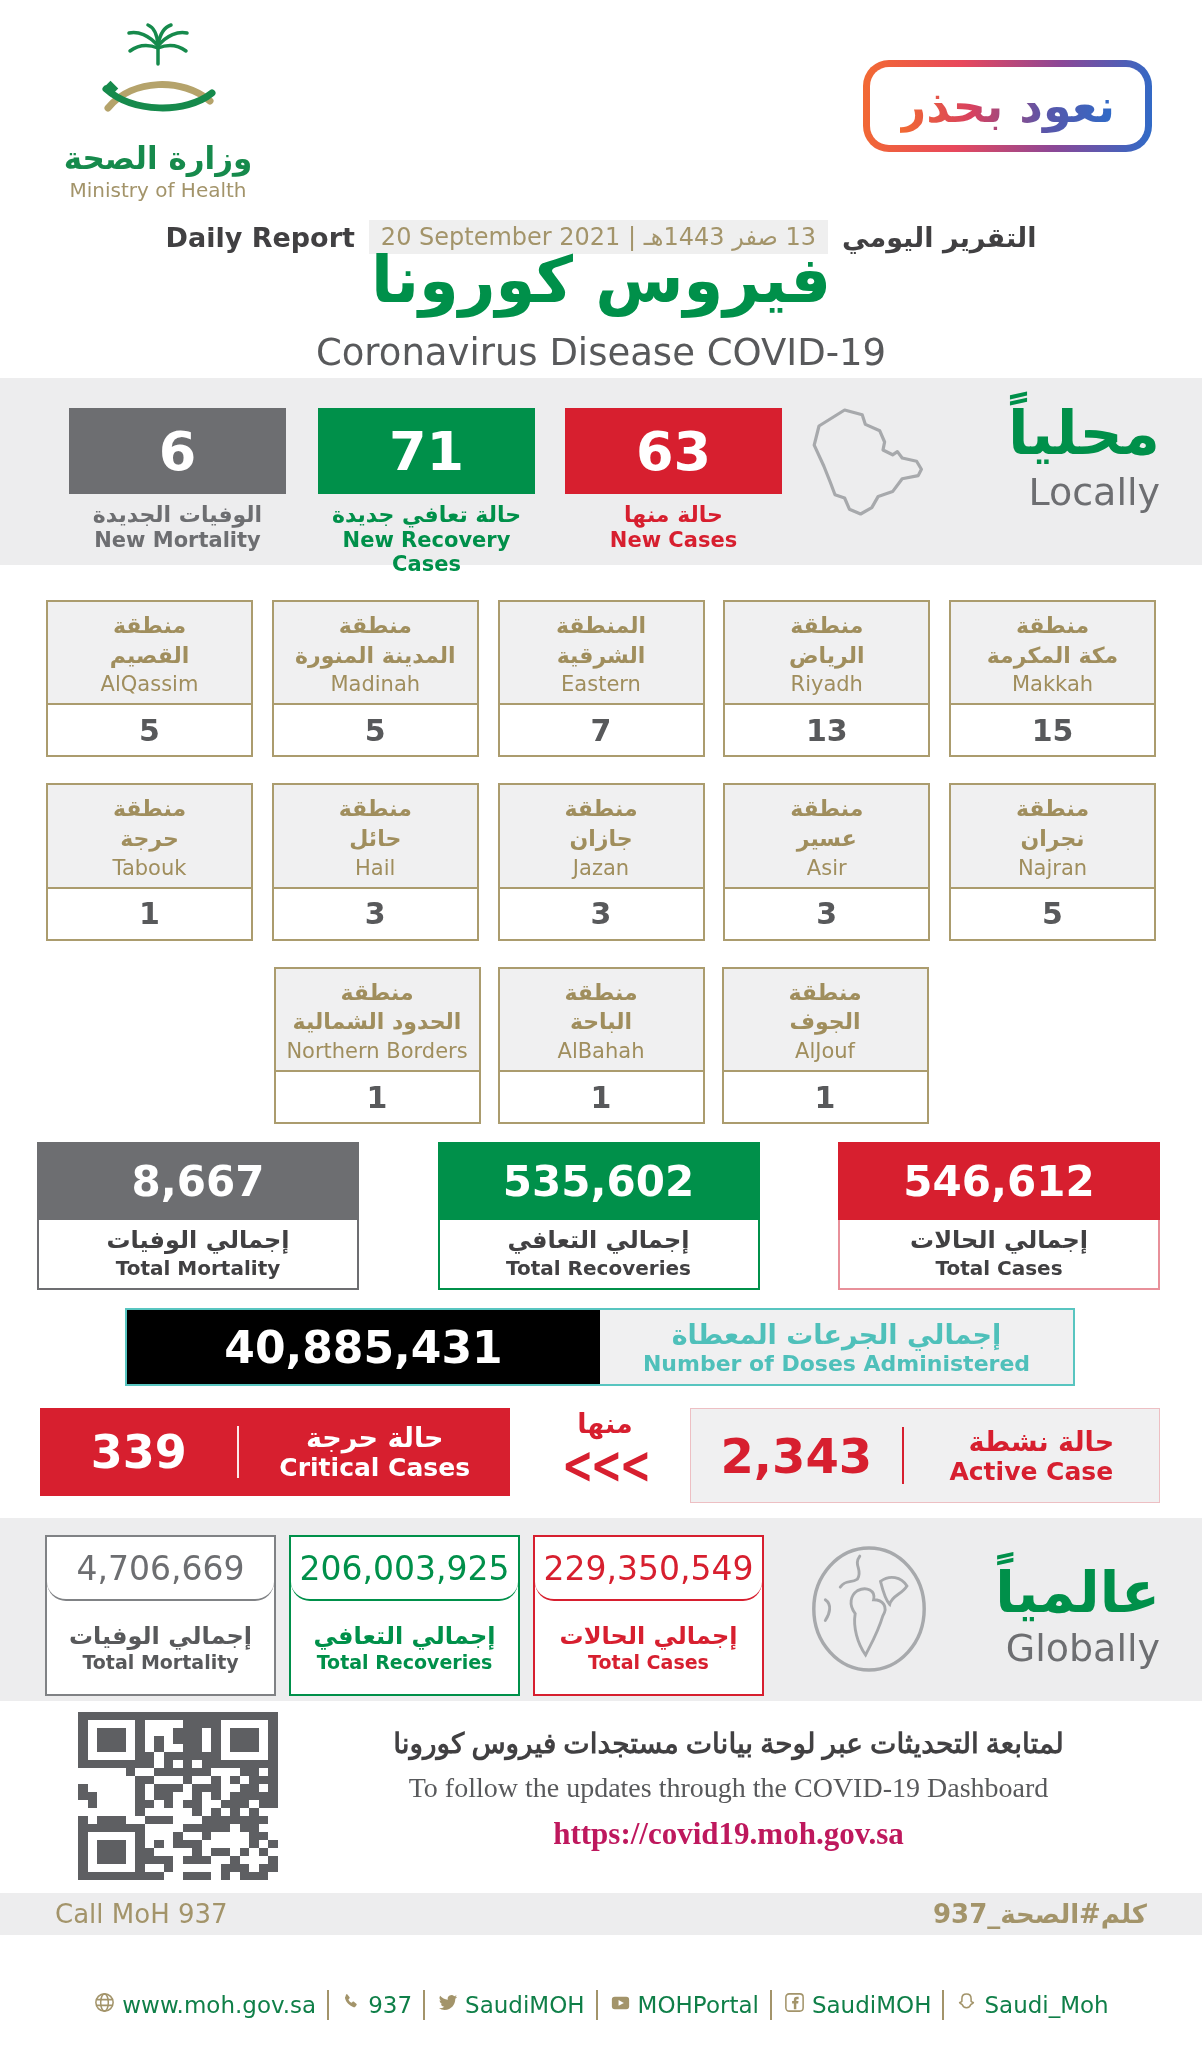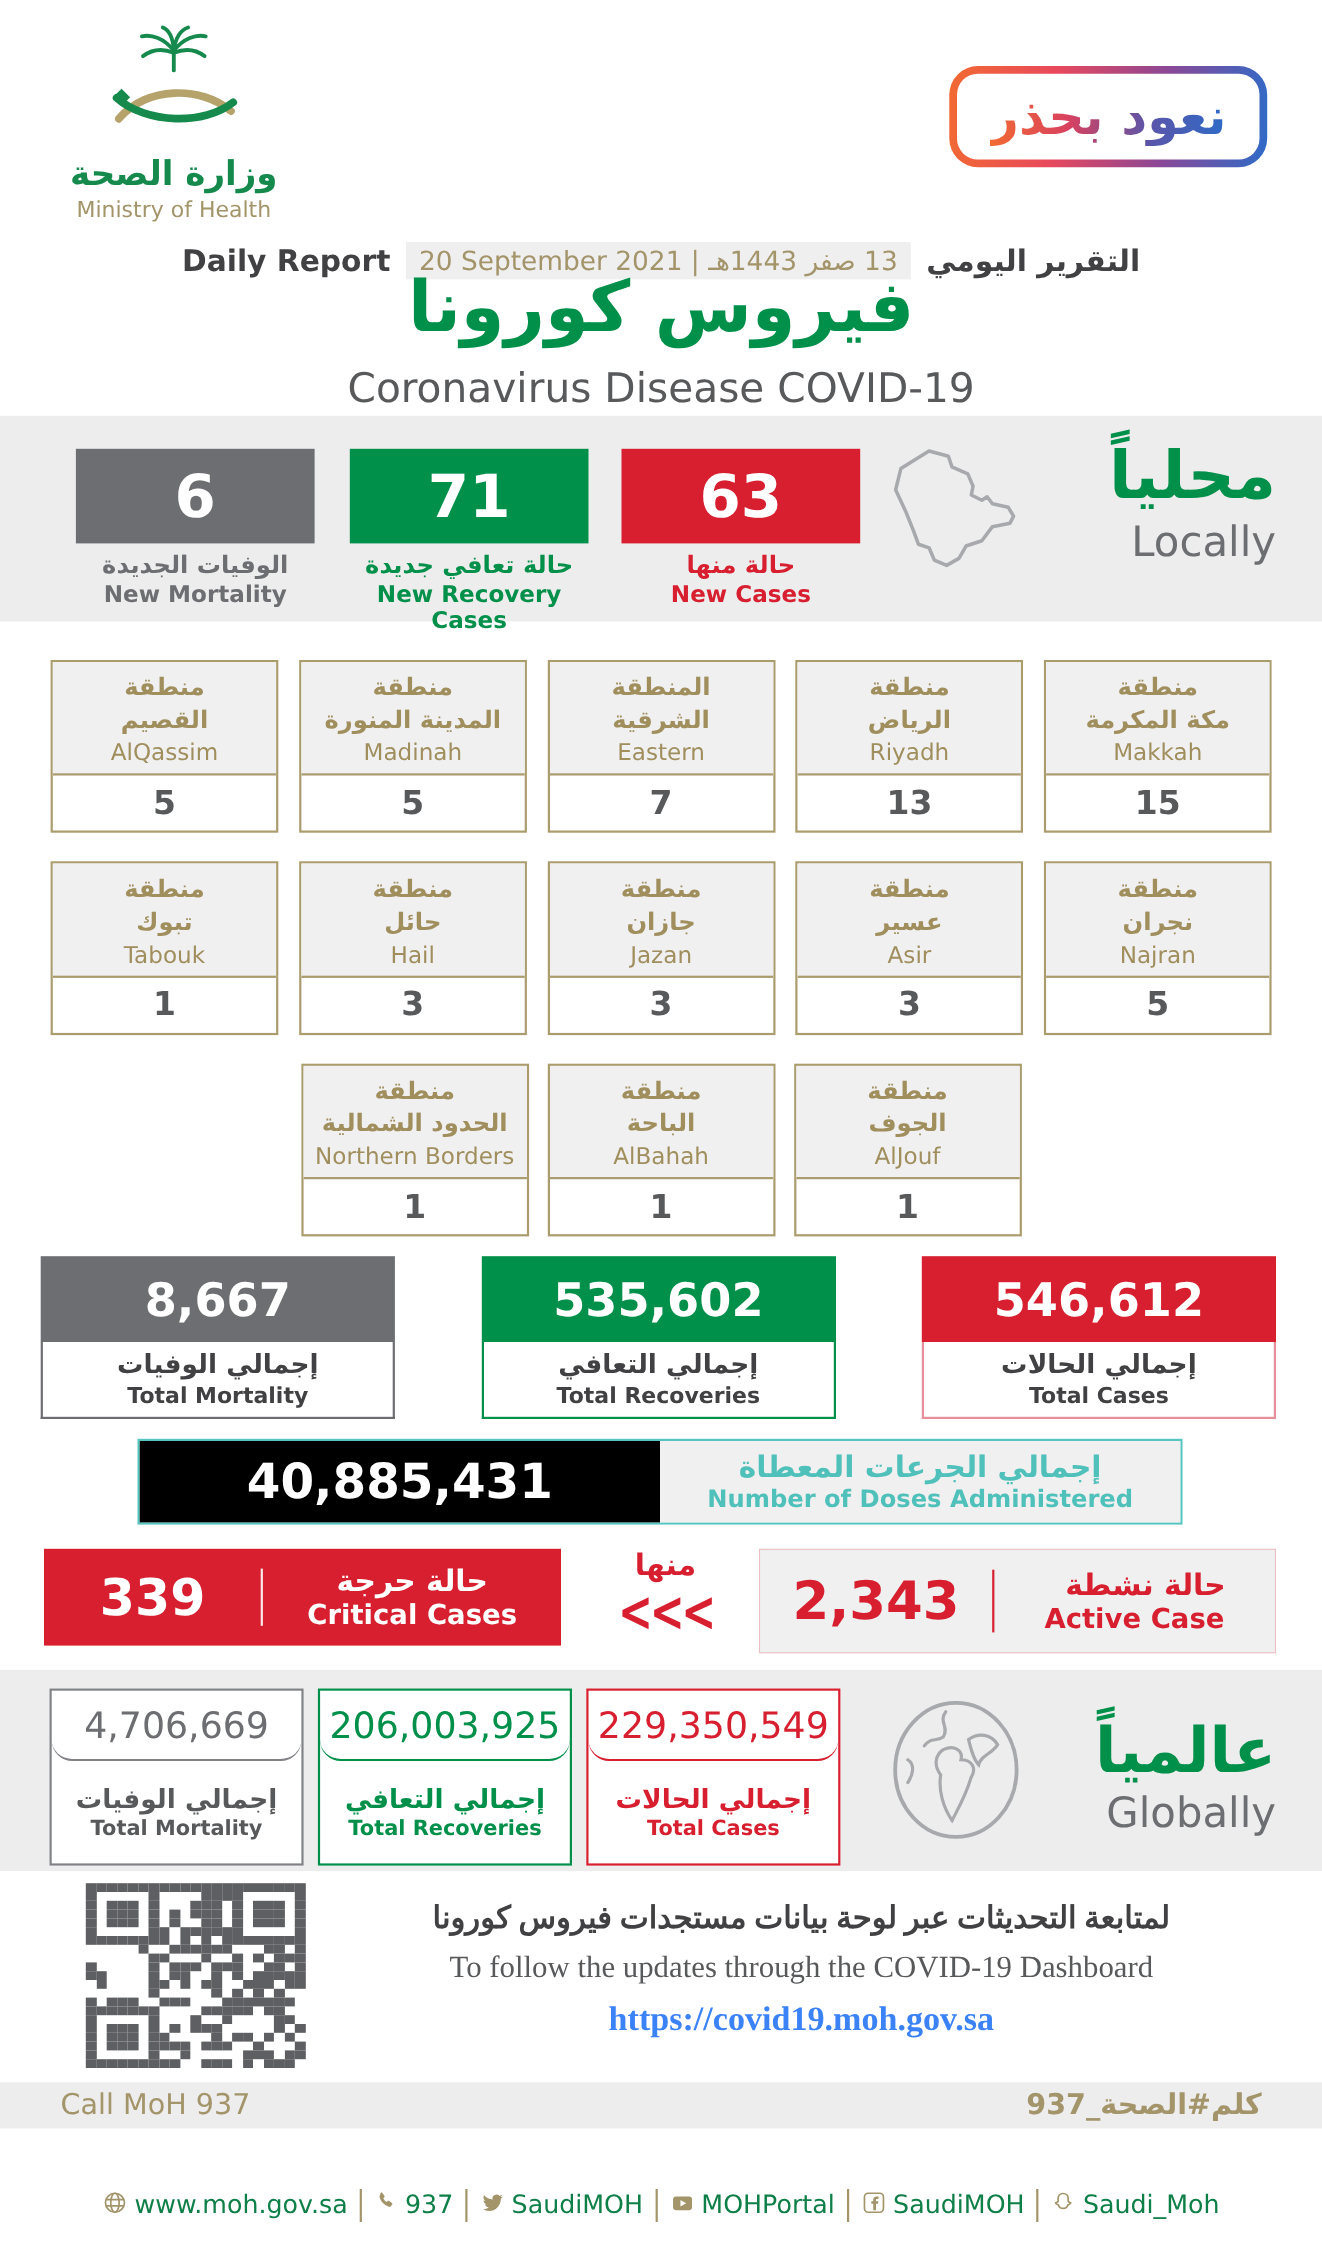--- a/index.html
+++ b/index.html
@@ -98,21 +98,21 @@
   .glob-head { position:absolute; right:42px; top:43px; width:250px; text-align:right; }
   .glob-head .ar { font-size:57px; font-weight:bold; color:#00904a; line-height:1.1; }
   .glob-head .en { font-size:38px; color:#6d6e71; margin-top:2px; }
 
   
   .qr { position:absolute; left:78px; top:1712px; display:grid; grid-template-columns:repeat(21,9.5px); grid-auto-rows:8px; }
   .qr div.on { background:#5e5f62; }
   .dash-text { position:absolute; left:300px; right:45px; top:1727px; text-align:center;font-family:Liberation Serif, serif; }
   .t-ar { font-size:28px; font-weight:bold; color:#414042; }
   .t-en { font-size:28px; color:#58595b; margin-top:12px; }
-  .t-url { display:block; font-size:31px; font-weight:bold; color:#3b82f6; margin-top:12px; text-decoration:none; }
+  .t-url { display:block; font-size:31px; font-weight:bold; color:#be185d; margin-top:12px; text-decoration:none; }
 
   
   .call-strip { position:absolute; top:1893px; left:0; width:1202px; height:42px; background:#ededee;
                 display:flex; justify-content:space-between; align-items:center; padding:0 55px; color:#a3946a; font-size:26px; }
   .c-ar { font-weight:bold; }
   .footer { position:absolute; top:1990px; left:0; right:0; display:flex; justify-content:center; align-items:center; gap:11px; }
   .flink { display:flex; align-items:center; gap:6px; color:#0f7f48; font-size:23px; }
   .fsep { width:2px; height:30px; background:#a3946a; }
   [dir="rtl"] { unicode-bidi:isolate; }
 </style>
@@ -222,21 +222,21 @@
         <div class="rhead">
             <div class="ra" dir="rtl"><span>منطقة</span><br><span>مكة المكرمة</span></div>
             <div class="re">Makkah</div>
           </div>
         <div class="rval">15</div>
       </div>
     </div>
     <div class="region-row">
       <div class="rcard">
         <div class="rhead">
-            <div class="ra" dir="rtl"><span>منطقة</span><br><span>تبوك</span></div>
+            <div class="ra" dir="rtl"><span>منطقة</span><br><span>حرجة</span></div>
             <div class="re">Tabouk</div>
           </div>
         <div class="rval">1</div>
       </div>
       <div class="rcard">
         <div class="rhead">
             <div class="ra" dir="rtl"><span>منطقة</span><br><span>حائل</span></div>
             <div class="re">Hail</div>
           </div>
         <div class="rval">3</div>

